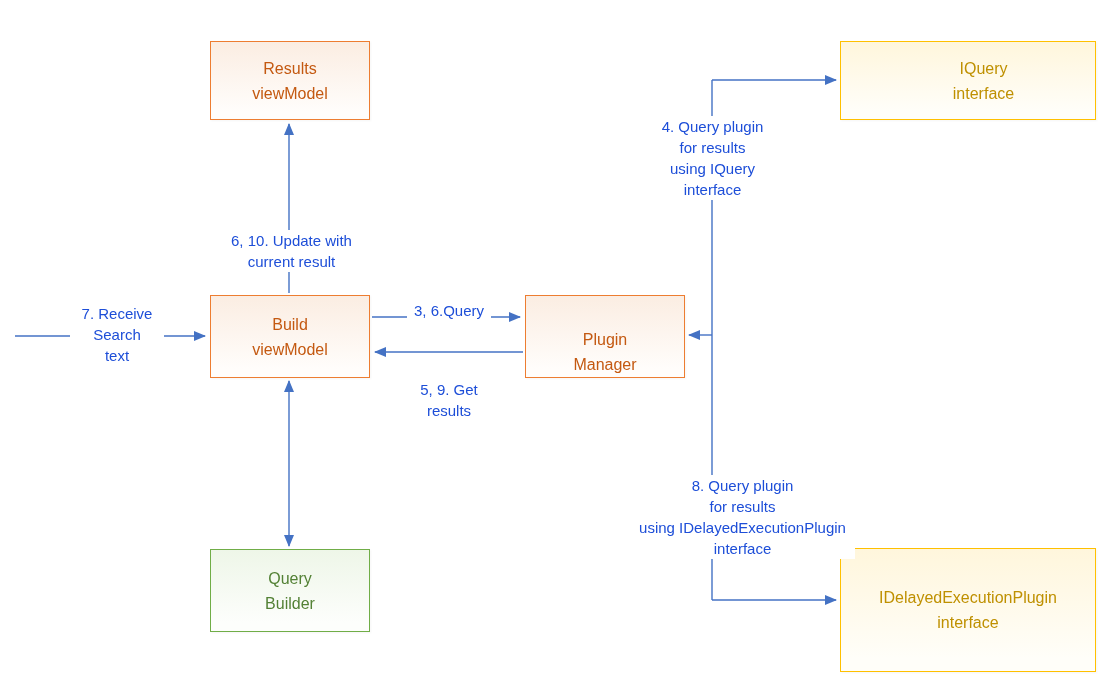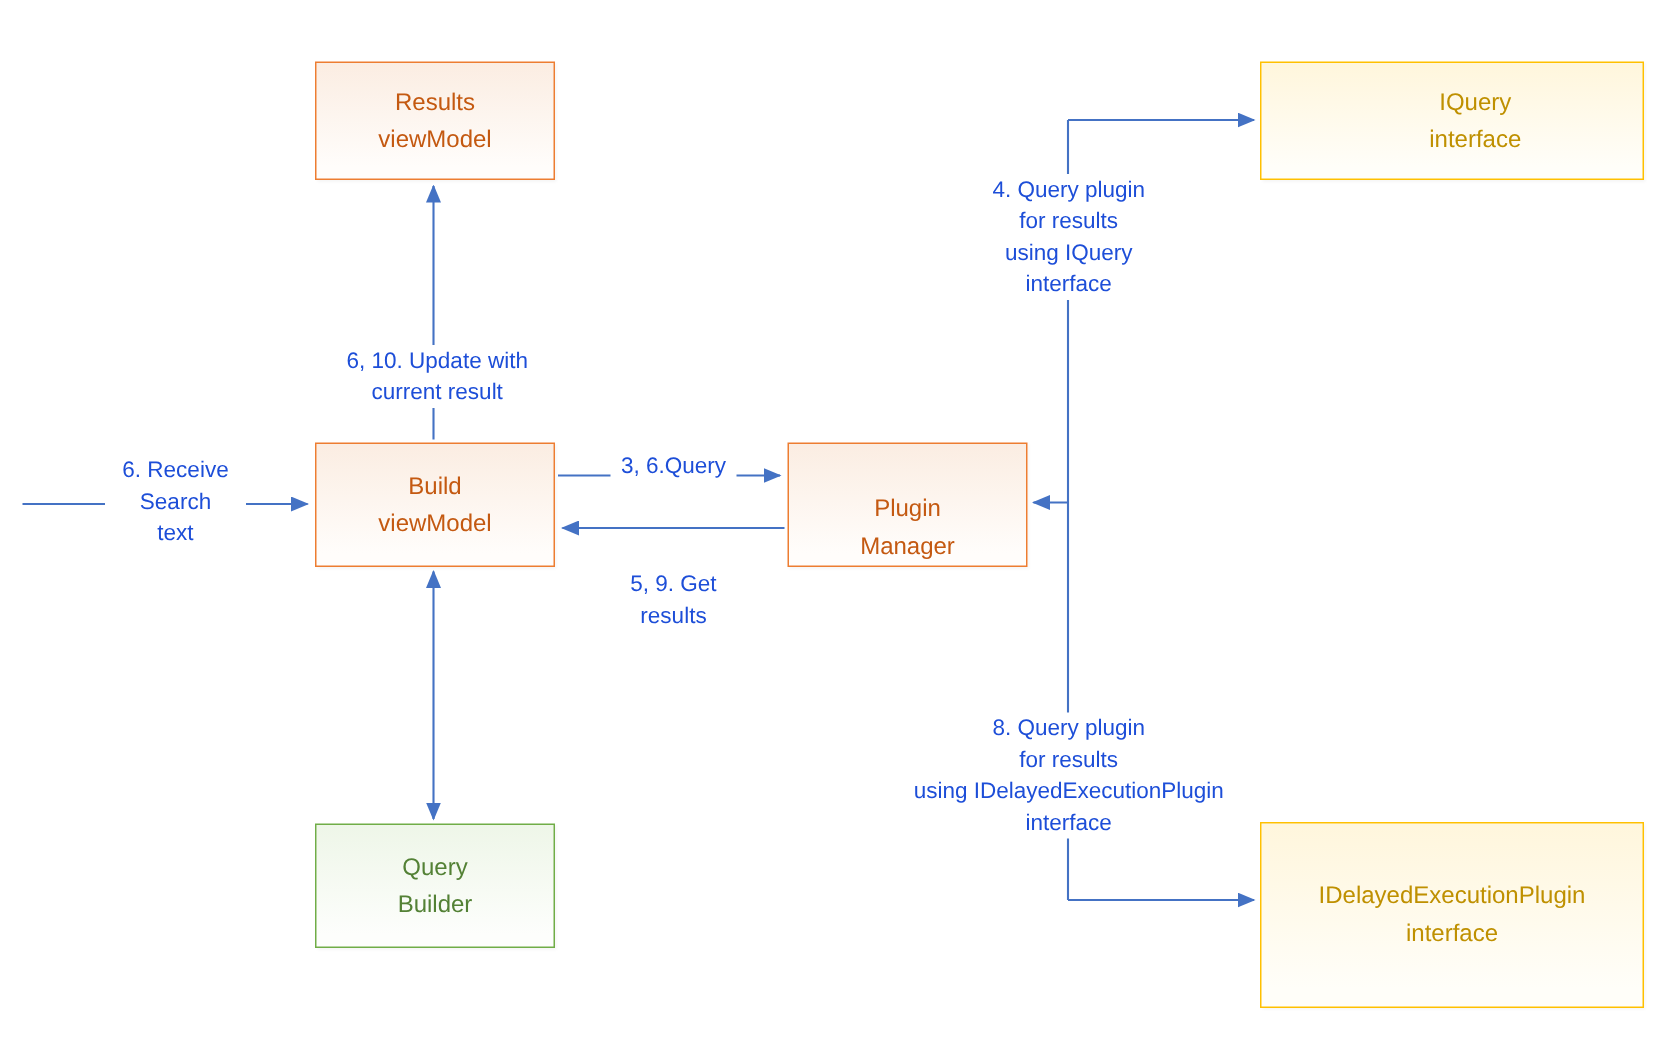--- a/index.html
+++ b/index.html
@@ -100,36 +100,36 @@
   <div class="box green" style="left:210px; top:549px; width:160px; height:83px;">
     <span>Query
 Builder</span>
   </div>
 
   <div class="box gold" style="left:840px; top:548px; width:256px; height:124px;">
     <span>IDelayedExecutionPlugin
 interface</span>
   </div>
 
-  <div class="clabel" style="left:70px; top:303px; width:94px;">6. Receive
+  <div class="clabel" style="left:70px; top:303px; width:94px;">7. Receive
 Search
 text</div>
 
   <div class="clabel" style="left:219px; top:202px; width:145px;margin-top:28px;">6, 10. Update with
 current result</div>
 
   <div class="clabel" style="left:407px; top:300px; width:84px;">3, 6.Query</div>
 
   <div class="clabel" style="left:411px; top:336px; width:76px;margin-top:43px;">5, 9. Get
 results</div>
 
 
   <div class="clabel" style="left:645px; top:116px; width:135px;">4. Query plugin
 for results
 using IQuery
 interface</div>
 
-  <div class="clabel" style="left:600px; top:475px; width:225px;">8. Query plugin
+  <div class="clabel" style="left:630px; top:475px; width:225px;">8. Query plugin
 for results
 using IDelayedExecutionPlugin
 interface</div>
 
 </div>
 
 </body></html>

